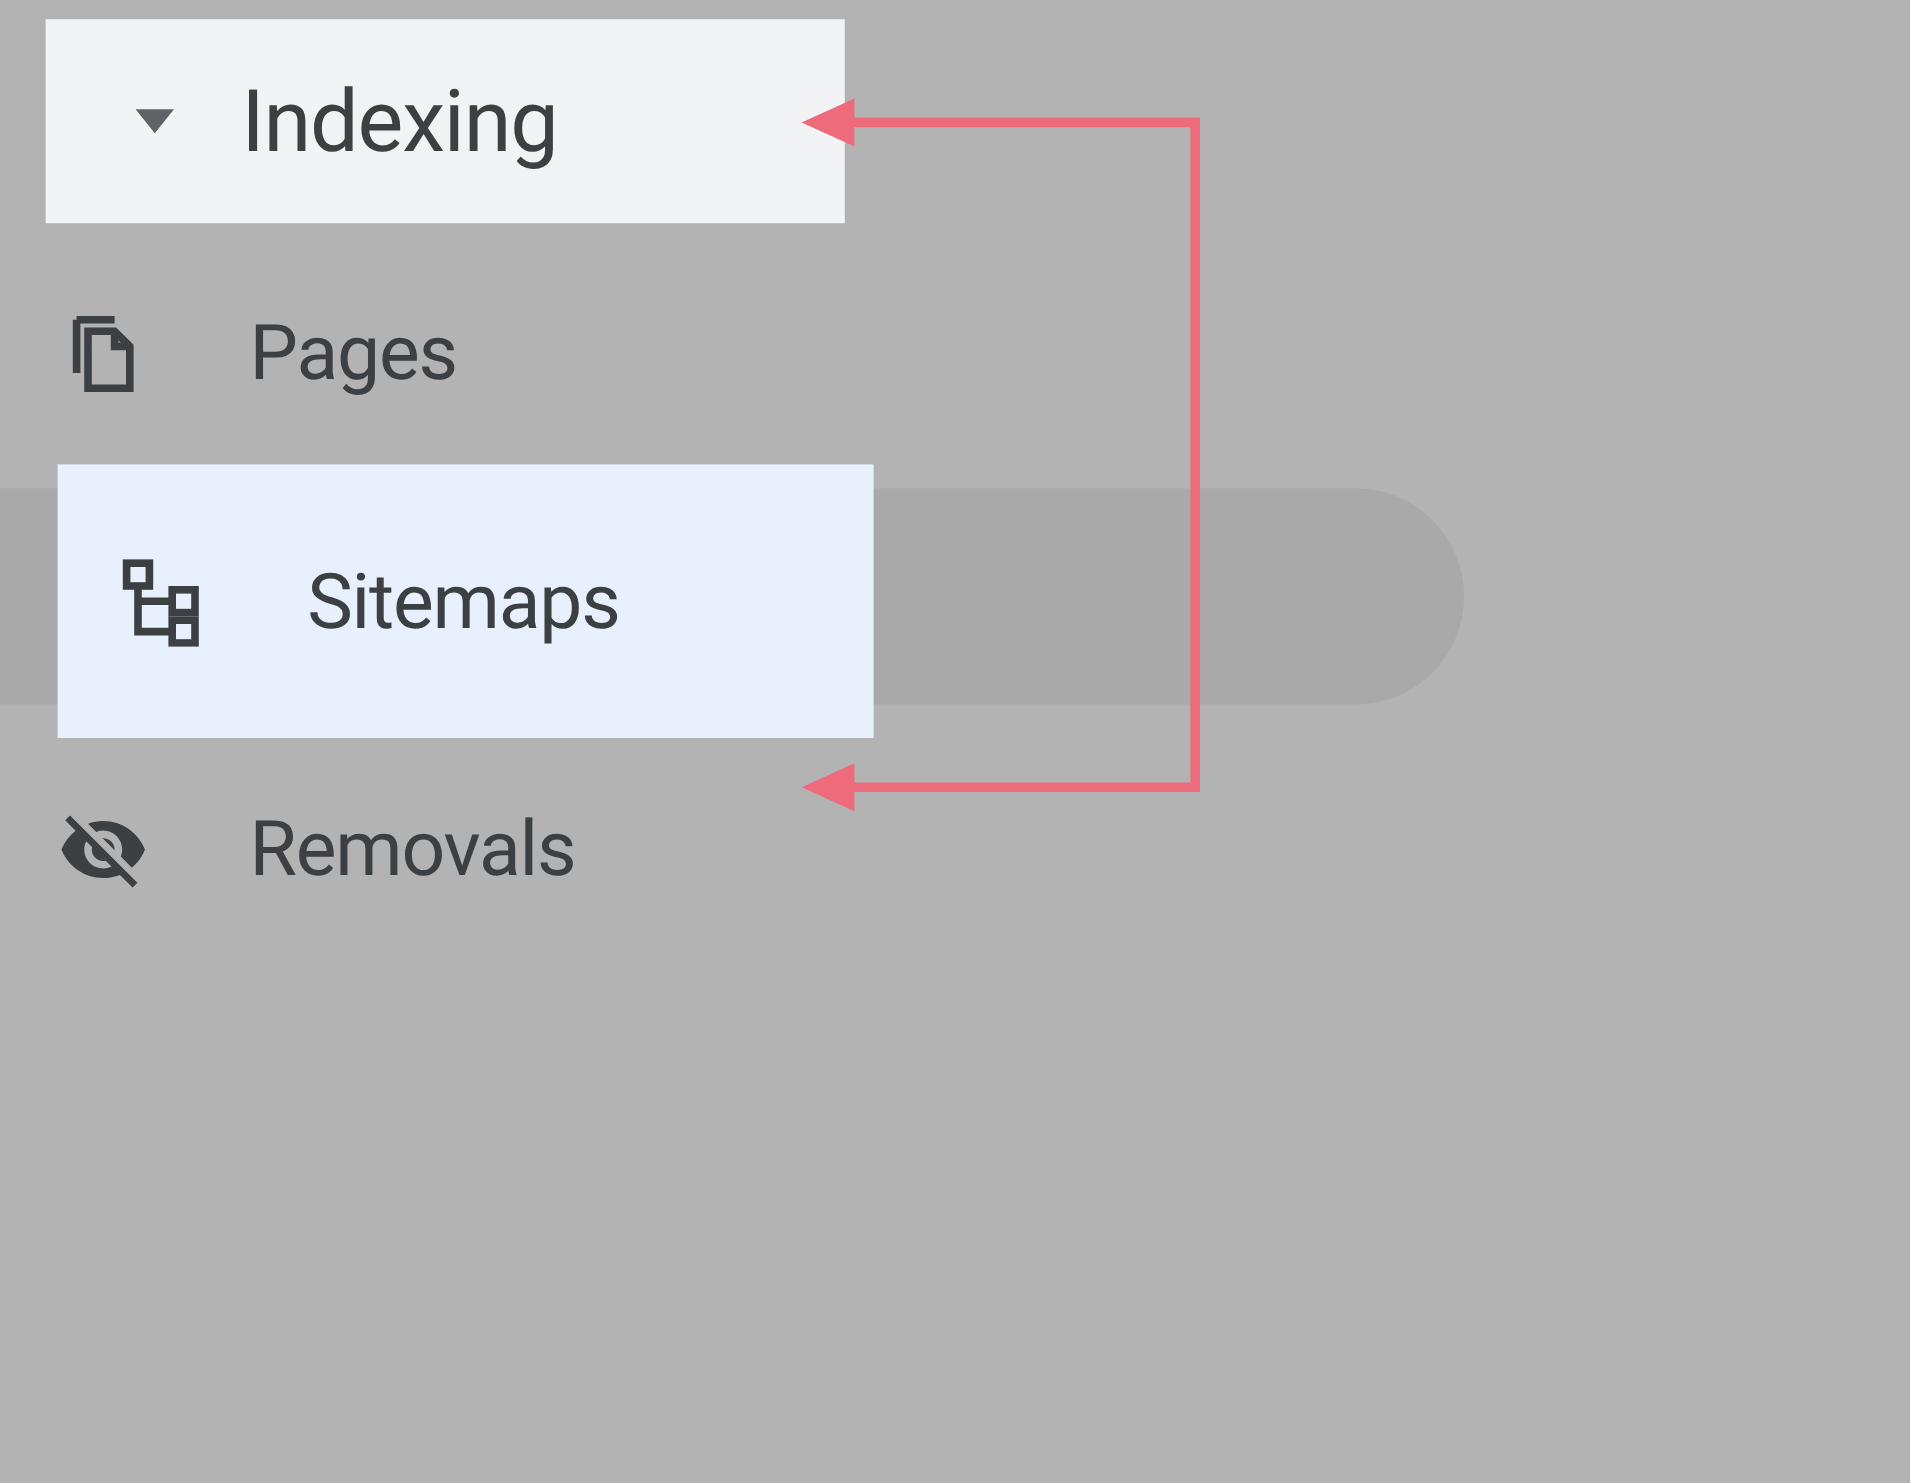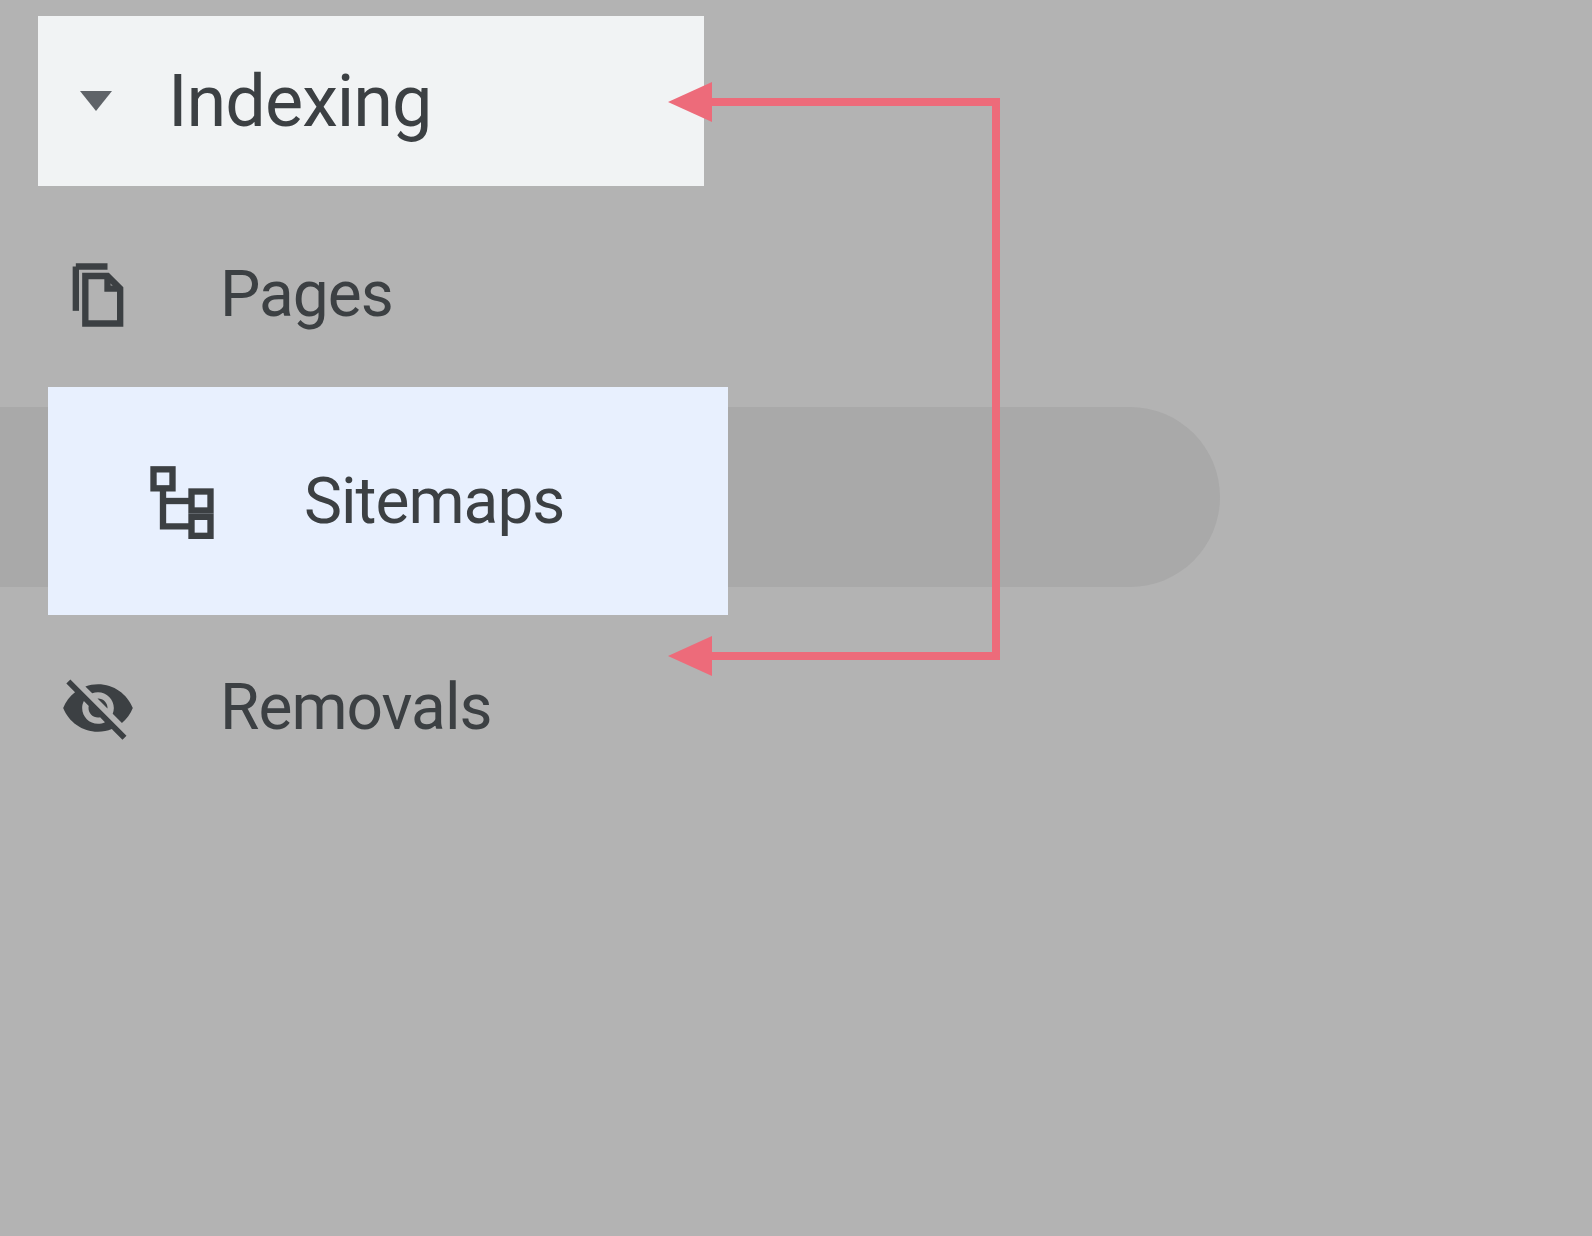--- a/index.html
+++ b/index.html
@@ -17,21 +17,21 @@
     }
     .sidebar {
       width: 100%;
       position: relative;
     }
     .section-header {
       display: flex;
       align-items: center;
       background: #f1f3f4;
       height: 170px;
-      padding-left: 42px;
+      padding-left: 75px;
       width: 666px;
       position: relative;
       top: 16px;
       left: 38px;
     }
     .triangle-icon {
       width: 0;
       height: 0;
       border-left: 16px solid transparent;
       border-right: 16px solid transparent;
@@ -41,21 +41,21 @@
     .section-title {
       font-size: 72px;
       color: #3c4043;
       font-weight: 400;
       letter-spacing: -1px;
     }
     .nav-item {
       display: flex;
       align-items: center;
       height: 185px;
-      padding-left: 60px;
+      padding-left: 48px;
       position: relative;
     }
     .nav-item-pages {
       margin-top: 32px;
     }
     .nav-item-sitemaps-wrapper {
       position: relative;
       margin-top: 0px;
     }
     .selected-bg {
@@ -66,21 +66,21 @@
       width: 1220px;
       background: #a9a9a9;
       border-radius: 0 90px 90px 0;
     }
     .nav-item-sitemaps {
       background: #e8f0fe;
       width: 680px;
       height: 228px;
       position: relative;
       left: 48px;
-      padding-left: 96px;
+      padding-left: 48px;
       z-index: 2;
     }
     .nav-icon {
       width: 76px;
       height: 76px;
       display: flex;
       align-items: center;
       justify-content: center;
       margin-right: 84px;
       flex-shrink: 0;

